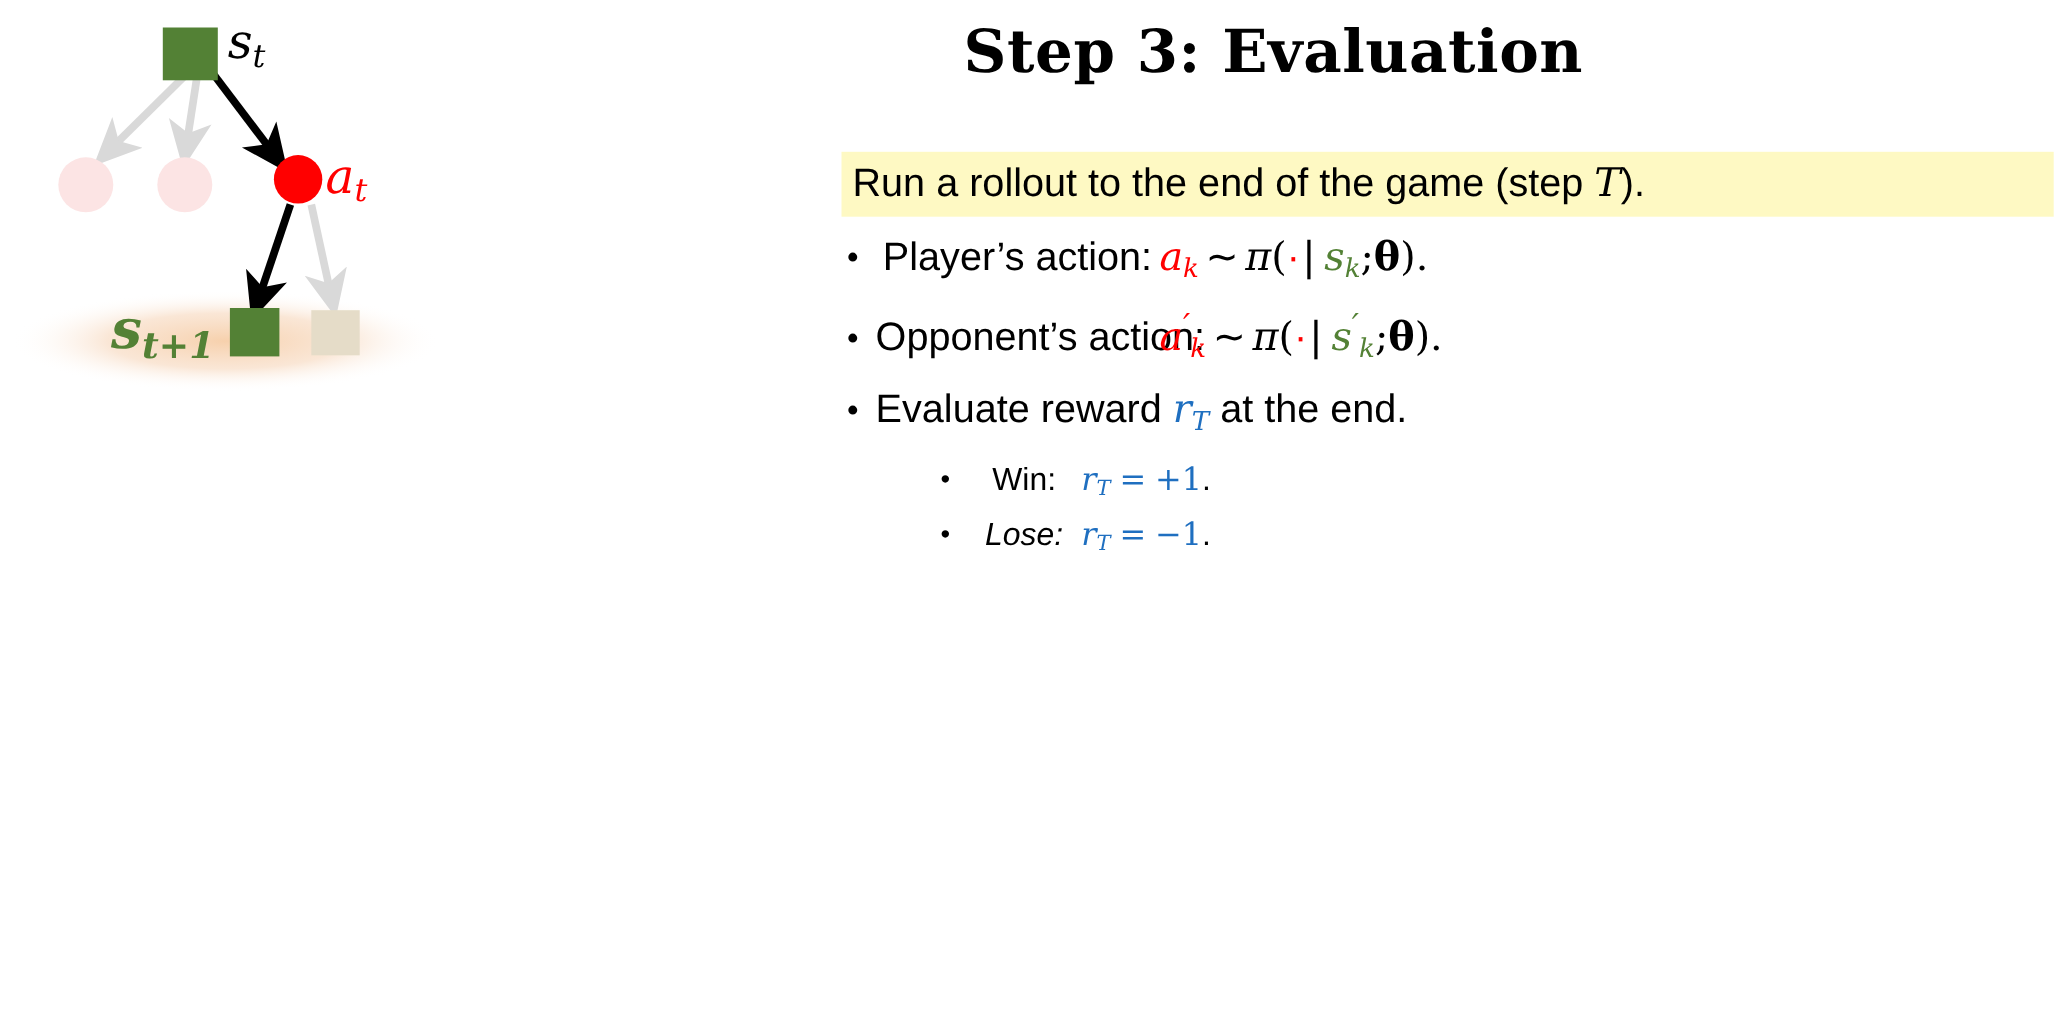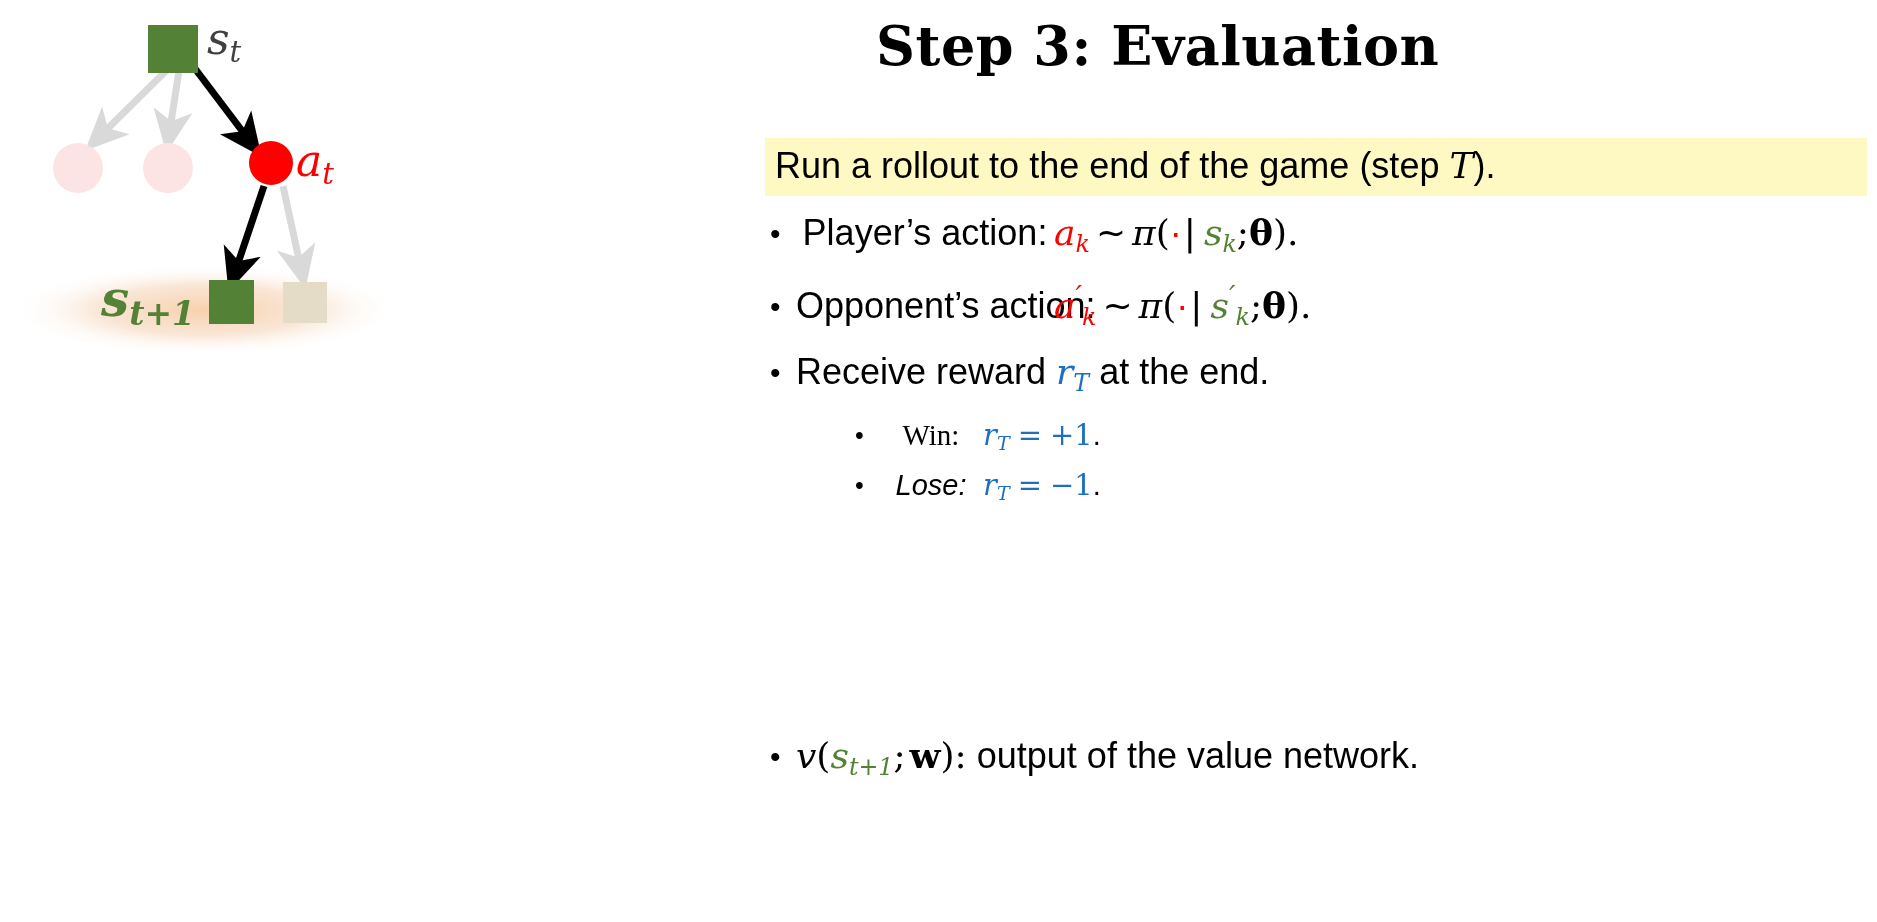--- a/index.html
+++ b/index.html
@@ -115,21 +115,21 @@
   #b-player   { top: 213px; }
   #b-opponent { top: 281px; }
   #b-reward   { top: 352px; }
   #b-win      { top: 420px; }
   #b-lose     { top: 470px; }
   #b-value    { top: 736px; }
 
   .lbl-col { display: inline-block; text-align: center; }
   #b-player .lbl-col   { width: 258px; }
   #b-opponent .lbl-col { width: 258px; }
-  #b-win .lbl-col  { width: 104px; font-family: Liberation Serif, serif; }
+  #b-win .lbl-col  { width: 104px; }
   #b-lose .lbl-col { width: 104px; font-style: italic; }
 
   .c-green { color: #538135; }
   .c-red   { color: #FF0000; }
   .c-blue  { color: #1F6FC0; }
   .c-black { color: #000000; }
 
   .eq { font-size: 1.0em; }
   .tilde { font-family: "DejaVu Sans", sans-serif; padding: 0 6px; }
   .vbar  { font-family: "DejaVu Sans", sans-serif; padding: 0 8px 0 2px; }
@@ -167,21 +167,21 @@
 
     <circle cx="271" cy="163" r="22" fill="#FF0000"></circle>
 
     <line x1="264" y1="186" x2="232" y2="281" stroke="#000000" stroke-width="7" marker-end="url(#arrowBlack)"></line>
     <line x1="283" y1="186" x2="303" y2="278" stroke="#D9D9D9" stroke-width="7" marker-end="url(#arrowGray)"></line>
 
     <rect x="209" y="280" width="45" height="44" fill="#538135"></rect>
     <rect x="283" y="282" width="44" height="41" fill="#E5DCC8"></rect>
   </svg>
 
-  <div style="position:absolute;left:207px;top:13px;font-size:44px;color:#404040;">
+  <div style="position:absolute;left:207px;top:13px;font-size:44px;color:#000000;">
     <span class="math-i">s</span><span class="math-i sub">t</span>
   </div>
 
   <div style="position:absolute;left:296px;top:135px;font-size:44px;color:#FF0000;">
     <span class="math-i">a</span><span class="math-i sub">t</span>
   </div>
 
   <div style="position:absolute;left:101px;top:269px;font-size:50px;color:#538135;font-weight:bold;">
     <span class="math-i">s</span><span class="math-i sub">t+1</span>
   </div>
@@ -197,29 +197,26 @@
 
   <div class="bullet-l1" id="b-player">
     <span class="dot">•</span><span class="lbl-col">Player’s action:</span><span class="eq"><span class="math-i c-red">a</span><span class="math-i sub c-red">k</span><span class="tilde">~</span><span class="math-i">π</span><span class="math-up">(</span><span class="c-red">·</span><span class="vbar">|</span><span class="math-i c-green">s</span><span class="math-i sub c-green">k</span><span class="math-up">;</span><span class="math-bold">θ</span><span class="math-up">).</span></span>
   </div>
 
   <div class="bullet-l1" id="b-opponent">
     <span class="dot">•</span><span class="lbl-col">Opponent’s action:</span><span class="eq"><span class="math-i c-red">a</span><span class="sup-prime c-red">′</span><span class="math-i sub c-red">k</span><span class="tilde">~</span><span class="math-i">π</span><span class="math-up">(</span><span class="c-red">·</span><span class="vbar">|</span><span class="math-i c-green">s</span><span class="sup-prime c-green">′</span><span class="math-i sub c-green">k</span><span class="math-up">;</span><span class="math-bold">θ</span><span class="math-up">).</span></span>
   </div>
 
   <div class="bullet-l1" id="b-reward">
-    <span class="dot">•</span><span>Receive reward </span><span class="math-i c-blue">r</span><span class="math-i sub c-blue">T</span><span> at the end.</span>
+    <span class="dot">•</span><span>Evaluate reward </span><span class="math-i c-blue">r</span><span class="math-i sub c-blue">T</span><span> at the end.</span>
   </div>
 
   <div class="bullet-l2" id="b-win">
     <span class="dot">•</span><span class="lbl-col">Win:</span><span class="math-i c-blue">r</span><span class="math-i sub c-blue">T</span><span class="math-up c-blue" style="padding:0 8px;">=</span><span class="math-up c-blue">+1</span><span class="c-black">.</span>
   </div>
 
   <div class="bullet-l2" id="b-lose">
     <span class="dot">•</span><span class="lbl-col">Lose:</span><span class="math-i c-blue">r</span><span class="math-i sub c-blue">T</span><span class="math-up c-blue" style="padding:0 8px;">=</span><span class="math-up c-blue">−1</span><span class="c-black">.</span>
   </div>
 
 
-  <div class="bullet-l1" id="b-value">
-    <span class="dot">•</span><span class="math-i">v</span><span class="math-up">(</span><span class="math-i c-green">s</span><span class="math-i sub c-green">t+1</span><span class="math-up">;</span><span class="math-bold" style="padding-left:4px;">w</span><span class="math-up">):</span><span>  output of the value network.</span>
-  </div>
 
 </div>
 
 </body></html>

